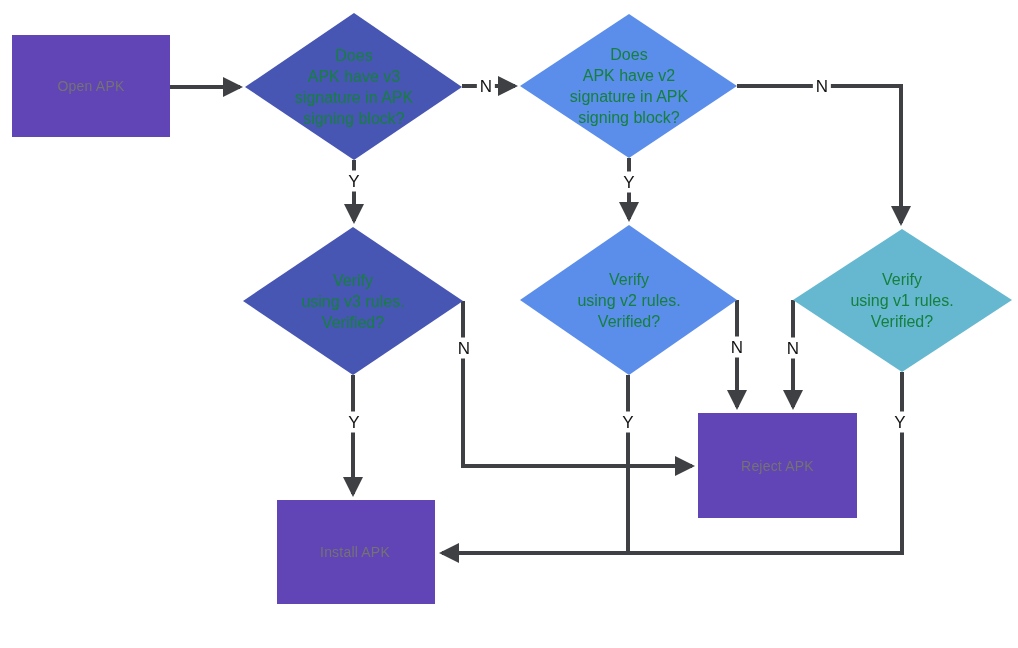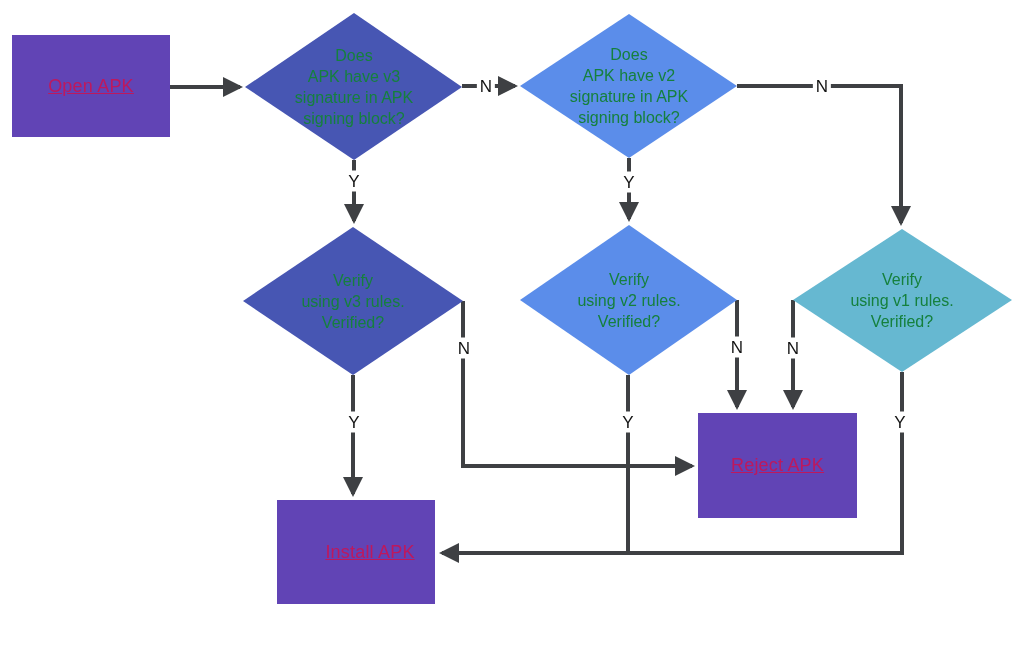--- a/index.html
+++ b/index.html
@@ -10,25 +10,24 @@
     background: #ffffff;
     font-family: "Liberation Sans", sans-serif;
     overflow: hidden;
   }
   .stage svg { position: absolute; left: 0; top: 0; }
   .node-label {
     position: absolute;
     display: flex;
     align-items: center;
     justify-content: center;
-    color: #be185d;
-    font-size: 18px;
+    color: #737373;
+    font-size: 14px;
     letter-spacing: 0.2px;
     pointer-events: none;
-    text-decoration: underline;
   }
   .diamond-text {
     position: absolute;
     transform: translate(-50%, -50%);
     color: #15803d;
     font-size: 16px;
     line-height: 21px;
     text-align: center;
     white-space: pre-line;
     pointer-events: none;
@@ -98,21 +97,21 @@
   <div class="diamond-text" style="left:629px; top:300px; width:170px;">Verify
 using v2 rules.
 Verified?</div>
 
   <div class="diamond-text" style="left:902px; top:300px; width:170px;">Verify
 using v1 rules.
 Verified?</div>
 
   <div class="node-label" style="left:698px; top:413px; width:159px; height:105px;">Reject APK</div>
 
-  <div class="node-label" style="left:277px; top:500px; width:186px; height:104px;">Install APK</div>
+  <div class="node-label" style="left:262px; top:500px; width:186px; height:104px;">Install APK</div>
 
   <span class="edge-label" style="left:486px; top:86px;">N</span>
   <span class="edge-label" style="left:354px; top:181px;">Y</span>
   <span class="edge-label" style="left:629px; top:182px;">Y</span>
   <span class="edge-label" style="left:822px; top:86px;">N</span>
   <span class="edge-label" style="left:354px; top:422px;">Y</span>
   <span class="edge-label" style="left:464px; top:348px;">N</span>
   <span class="edge-label" style="left:628px; top:422px;">Y</span>
   <span class="edge-label" style="left:737px; top:347px;">N</span>
   <span class="edge-label" style="left:793px; top:348px;">N</span>

